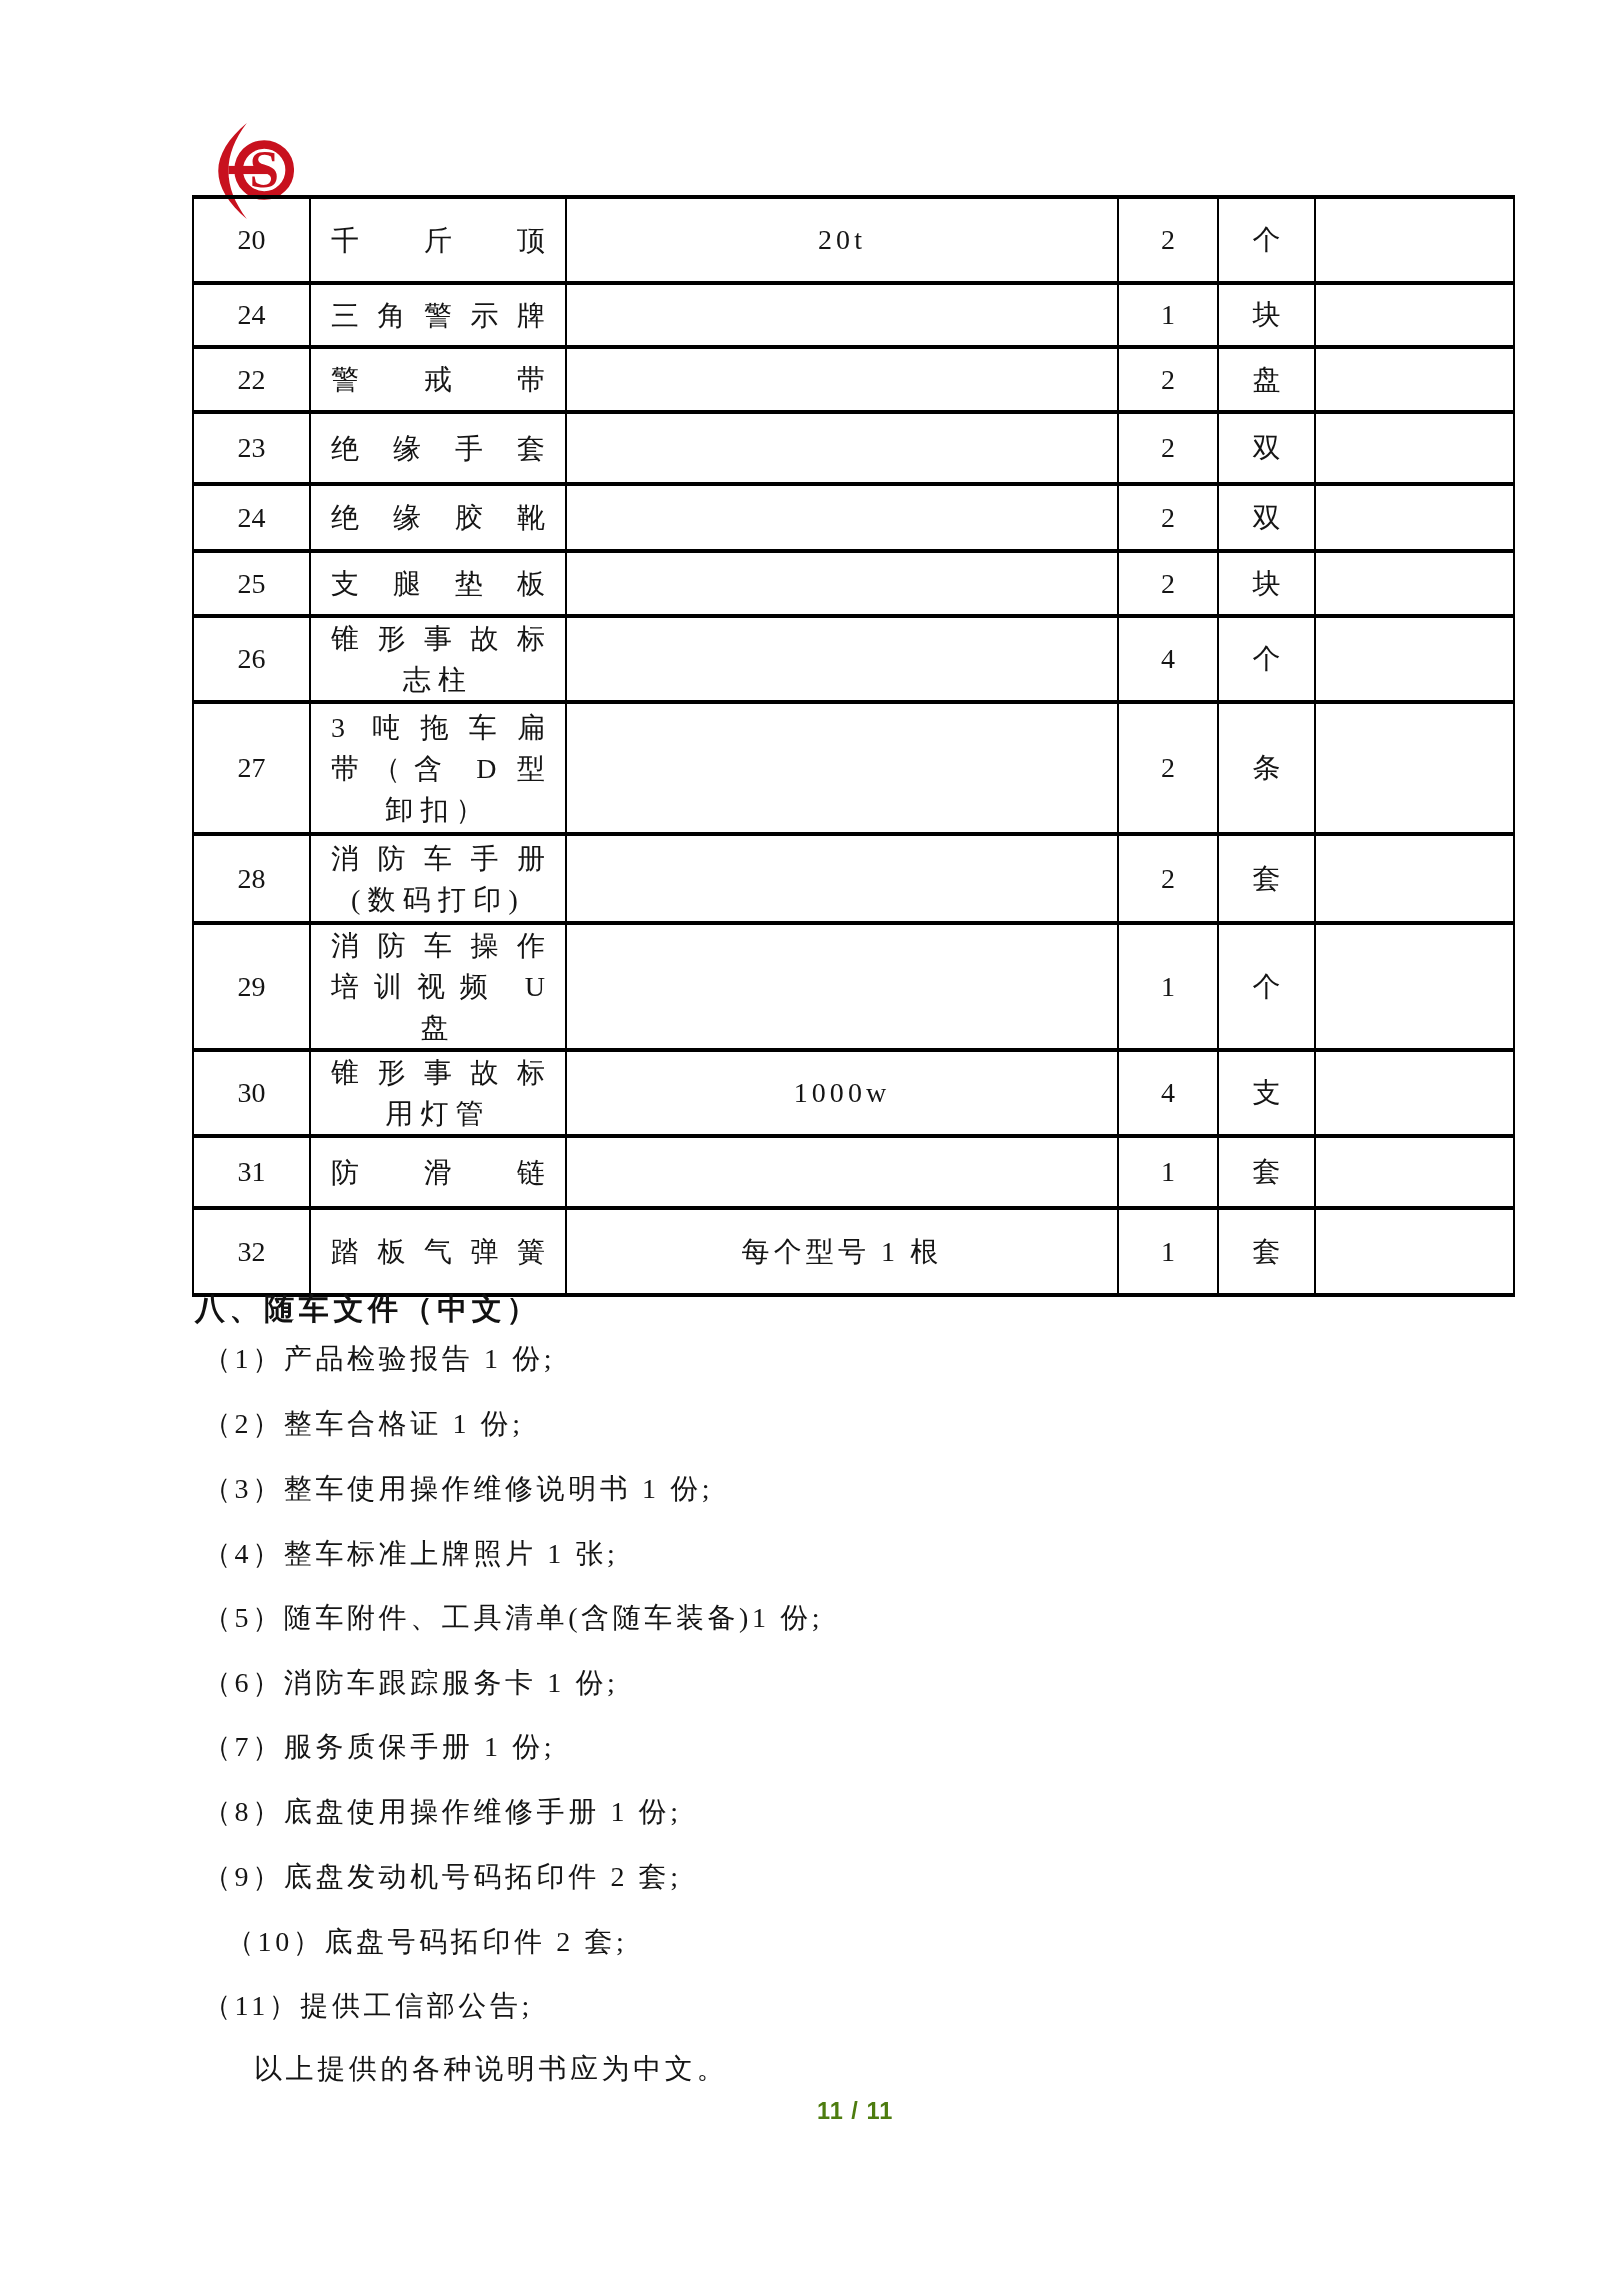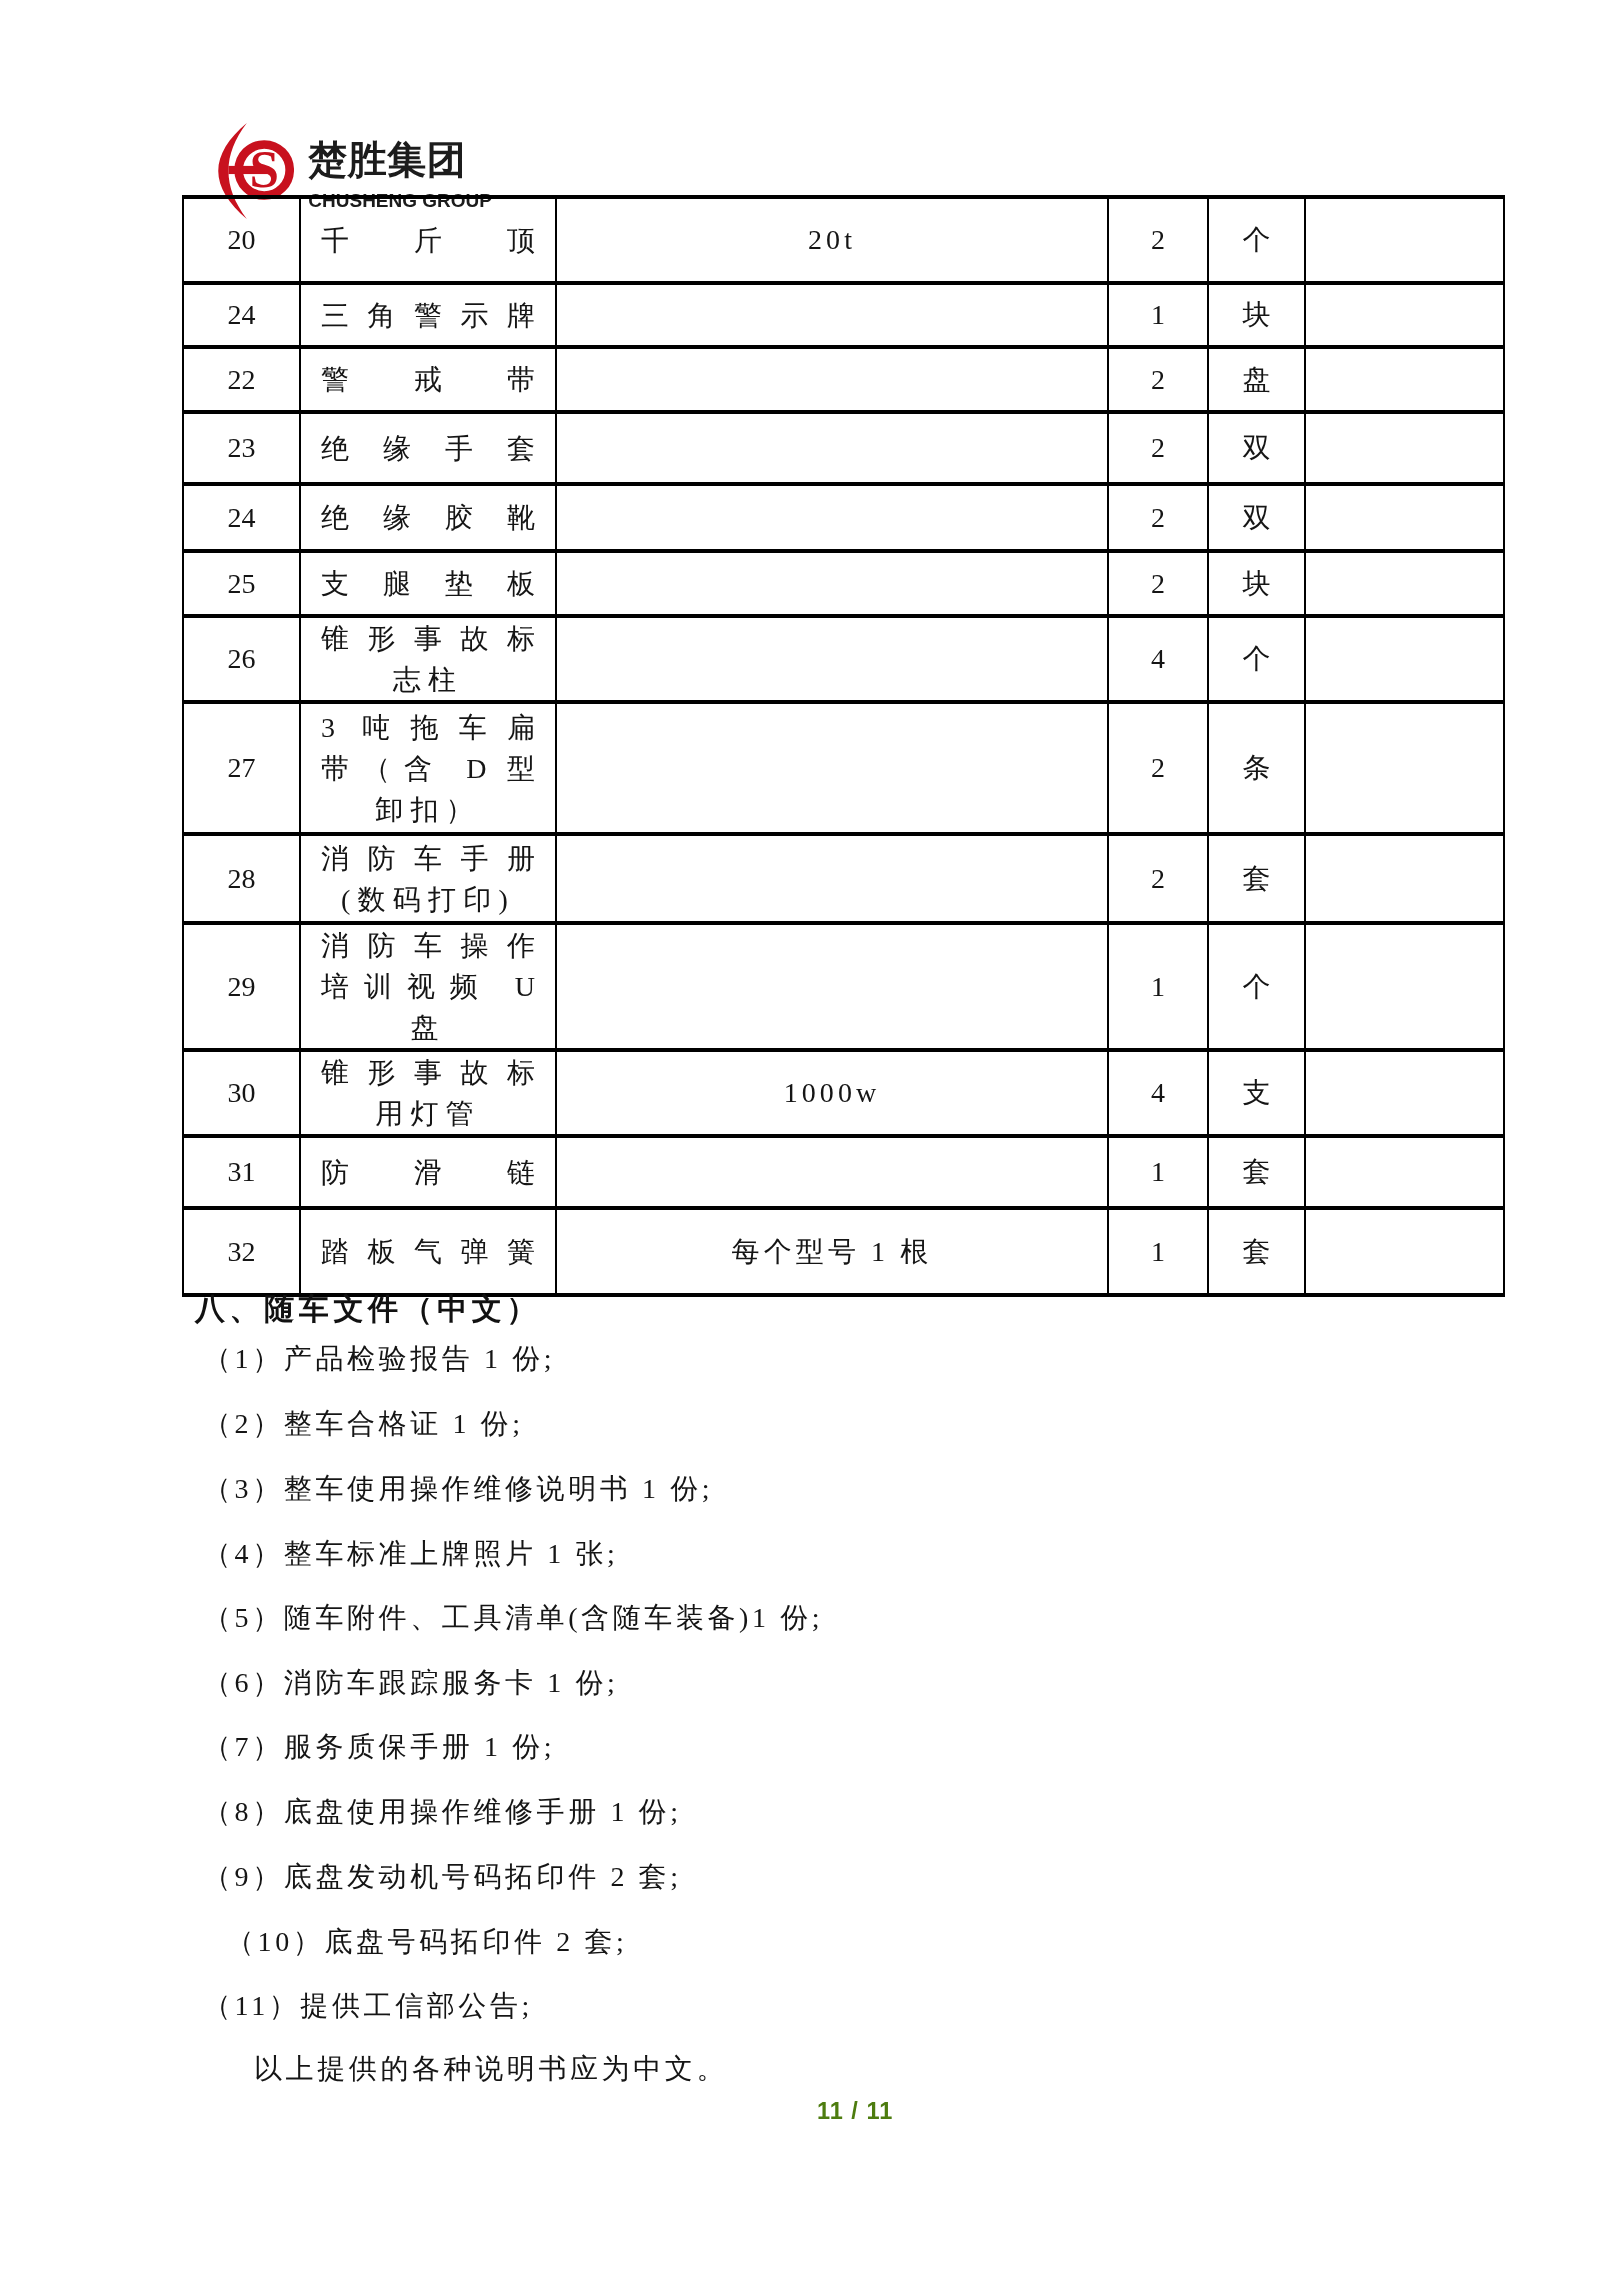--- a/index.html
+++ b/index.html
@@ -11,21 +11,21 @@
   
   .logo{position:absolute; left:217px; top:121px; display:flex; align-items:flex-start;}
   .logo-mark{width:77px; height:100px; position:relative;}
   .logo-text{margin-left:14.3px; padding-top:12.3px;}
   .logo-cn{font-size:39px; font-weight:bold; color:#1c1c1c; letter-spacing:0.5px;
            font-family:"Liberation Sans","DejaVu Sans",sans-serif;}
   .logo-en{font-size:19px; font-weight:bold; color:#1c1c1c; margin-top:3.1px;
            font-family:"Liberation Sans","DejaVu Sans",sans-serif; letter-spacing:0px; transform:scaleX(1.0); transform-origin:left;}
   
   table.equip{
-    position:absolute; left:182px; top:195px; width:1321px;
+    position:absolute; left:192px; top:195px; width:1321px;
     border-collapse:collapse; table-layout:fixed;
     font-size:28px; color:#151515;
   }
   table.equip td{
     border-left:2px solid #000; border-right:2px solid #000;
     border-top:4.1px solid #000; border-bottom:4.1px solid #000;
     text-align:center; vertical-align:middle; padding:0;
     overflow:hidden;
   }
   td.name-cell{padding:0 5.1px;}
@@ -57,24 +57,20 @@
 <div class="page">
 
   <div class="logo">
     <div class="logo-mark">
       <svg width="77" height="100" viewBox="0 0 150 196">
         <path d="M58,4 C22,34 2,66 2,98 C2,130 22,162 58,192 C34,160 22,130 22,98 C22,66 34,36 58,4 Z" fill="#C8111E"></path>
         <circle cx="92" cy="96" r="50" fill="none" stroke="#C8111E" stroke-width="17"></circle>
         <rect x="22" y="88" width="76" height="16" fill="#C8111E"></rect>
         <text x="92" y="130" text-anchor="middle" font-family="Liberation Serif, DejaVu Serif, serif" font-size="104" font-weight="bold" fill="#C8111E">S</text>
       </svg>
-    </div>
-    <div class="logo-text">
-      <div class="logo-cn">楚胜集团</div>
-      <div class="logo-en">CHUSHENG GROUP</div>
     </div>
   </div>
 
   <table class="equip">
     <colgroup>
       <col style="width:117px">
         <col style="width:256px">
         <col style="width:552px">
       <col style="width:100px">
         <col style="width:97px">

